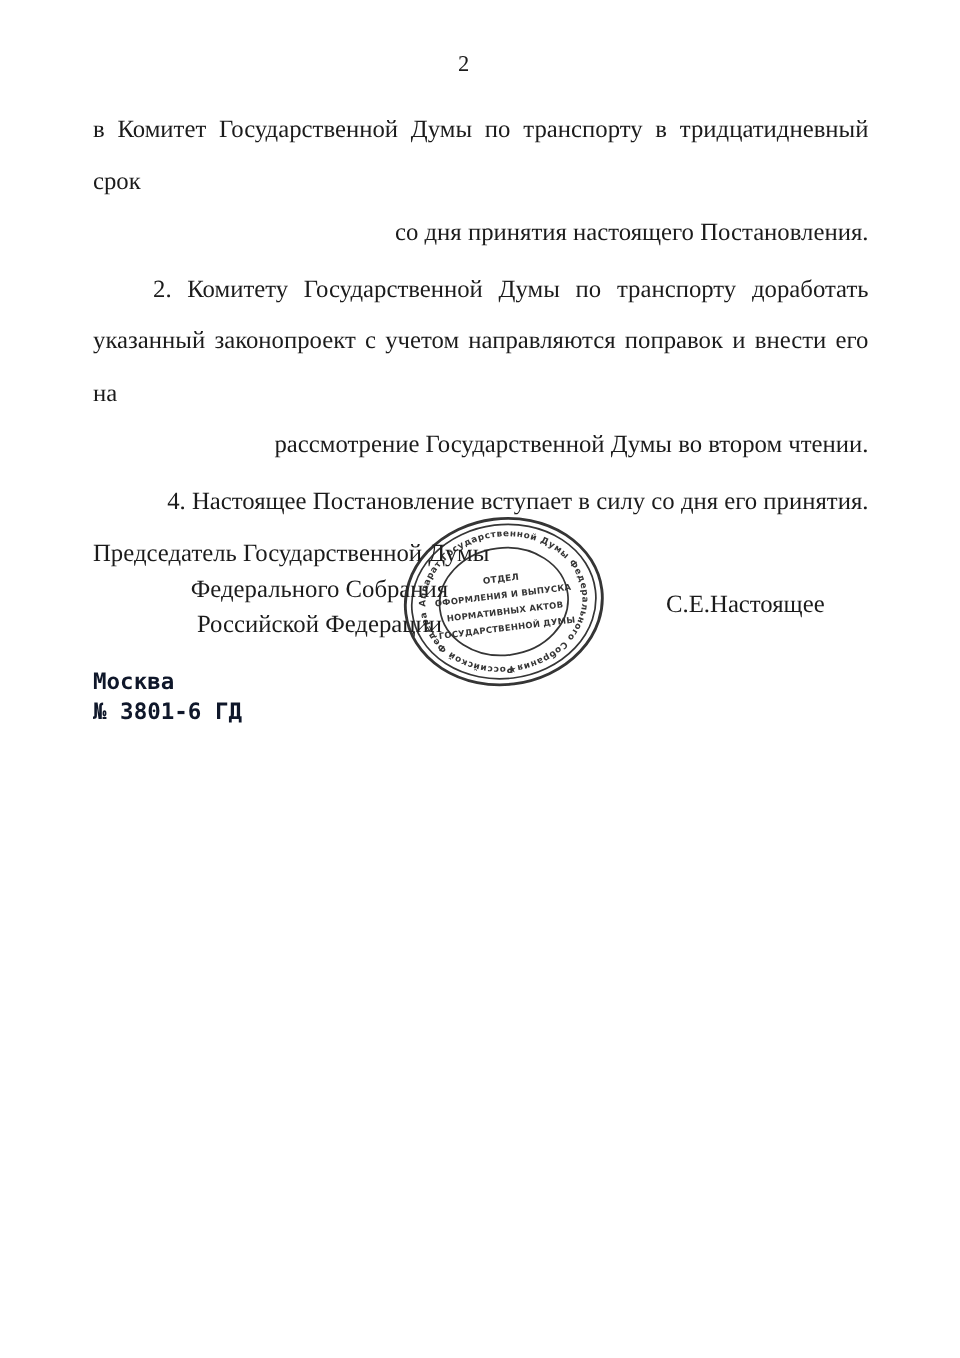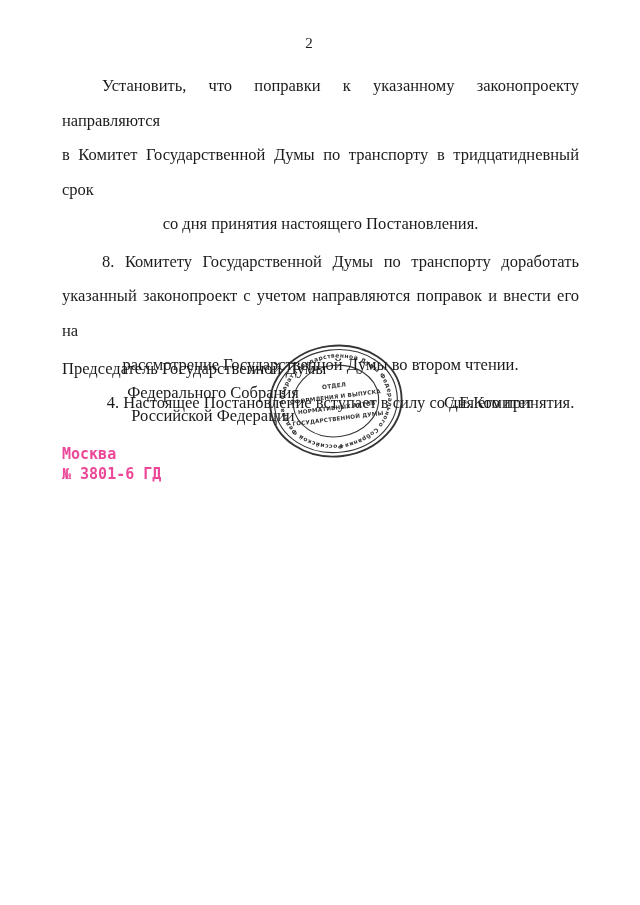--- a/index.html
+++ b/index.html
@@ -18,21 +18,21 @@
     font-size:15px;line-height:18px;
   }
   .body-text{
     position:absolute;top:69px;left:62px;width:517px;
     font-size:16.5px;
   }
   .paragraph + .paragraph{margin-top:3.25px;}
   .line{
     line-height:34.5px;
     white-space:normal;
-    text-align:center;
+    text-align:right;
   }
   .line.fill{
     text-align:justify;
     text-align-last:justify;
   }
   .line.indent{text-indent:40px;}
   .signature-block{
     position:absolute;top:357px;left:62px;width:302px;
     font-size:16.5px;line-height:23.5px;
   }
@@ -41,21 +41,21 @@
   .sig-name{
     position:absolute;top:393px;left:444px;
     font-size:16.5px;line-height:20px;
     white-space:nowrap;
   }
   .footer-block{
     position:absolute;top:444px;left:62px;
     font-family:"DejaVu Sans Mono", monospace;
     font-size:15px;line-height:20.3px;
     font-weight:bold;
-    color:#ec4899;
+    color:#0f172a;
     white-space:nowrap;
   }
   .stamp{
     position:absolute;top:340px;left:264px;
     width:144px;height:124px;
     transform:rotate(-7deg);
     opacity:0.92;
   }
   .stamp text{
     font-family:"DejaVu Sans", sans-serif;
@@ -73,41 +73,40 @@
 </style>
 </head>
 <body>
 
 <div class="page">
 
   <div class="page-number">2</div>
 
   <div class="body-text">
       <div class="paragraph">
-        <div class="line indent fill">Установить, что поправки к указанному законопроекту направляются</div>
         <div class="line fill">в Комитет Государственной Думы по транспорту в тридцатидневный срок</div>
         <div class="line">со дня принятия настоящего Постановления.</div>
       </div>
       <div class="paragraph">
-        <div class="line indent fill">8. Комитету Государственной Думы по транспорту доработать</div>
+        <div class="line indent fill">2. Комитету Государственной Думы по транспорту доработать</div>
         <div class="line fill">указанный законопроект с учетом направляются поправок и внести его на</div>
         <div class="line">рассмотрение Государственной Думы во втором чтении.</div>
       </div>
       <div class="paragraph">
         <div class="line indent">4. Настоящее Постановление вступает в силу со дня его принятия.</div>
       </div>
     </div>
 
   <div class="signature-block">
     <div class="sig-line-first">Председатель Государственной Думы</div>
     <div class="sig-line-rest">Федерального Собрания</div>
     <div class="sig-line-rest">Российской Федерации</div>
   </div>
 
-  <div class="sig-name">С.Е.Комитет</div>
+  <div class="sig-name">С.Е.Настоящее</div>
 
   <svg class="stamp" viewBox="0 0 150 130" xmlns="http://www.w3.org/2000/svg">
     <defs>
       <path id="ringPath" d="M 20 64 A 55 45.5 0 1 1 130 64 A 55 45.5 0 1 1 20 64" fill="none"></path>
     </defs>
     <ellipse cx="75" cy="64" rx="69" ry="58" fill="none" stroke="#242424" stroke-width="2"></ellipse>
     <ellipse cx="75" cy="64" rx="64.5" ry="53.8" fill="none" stroke="#242424" stroke-width="1.2"></ellipse>
     <ellipse cx="75" cy="64" rx="45" ry="37.5" fill="none" stroke="#242424" stroke-width="1.2"></ellipse>
     <text class="ring-text">
       <textPath href="#ringPath" startOffset="1%">Аппарат Государственной Думы Федерального Собрания Российской Федерации</textPath>

